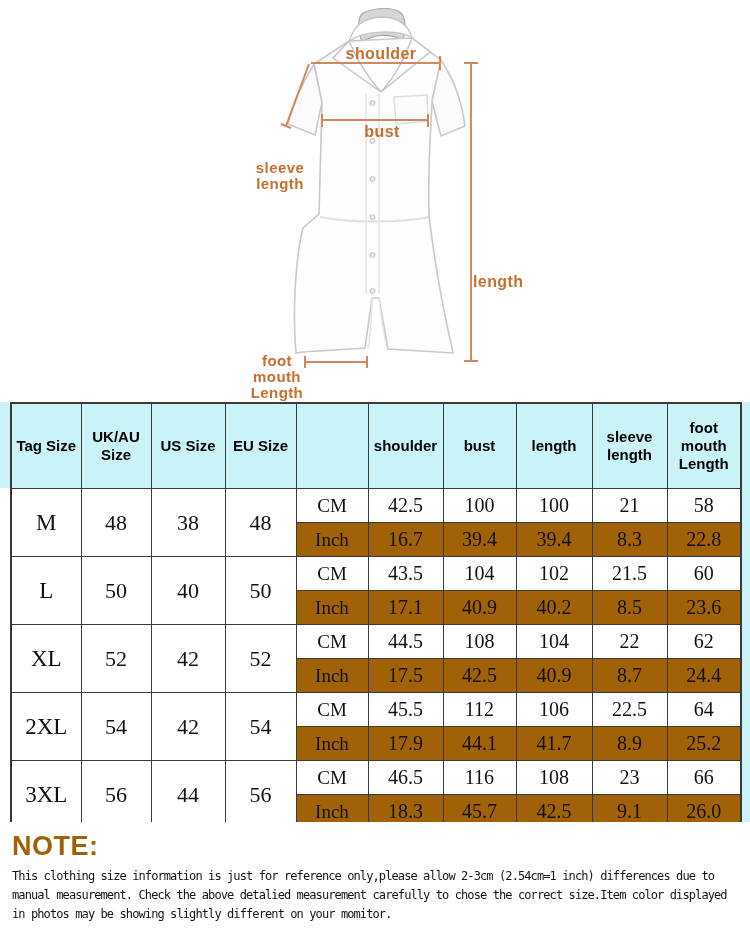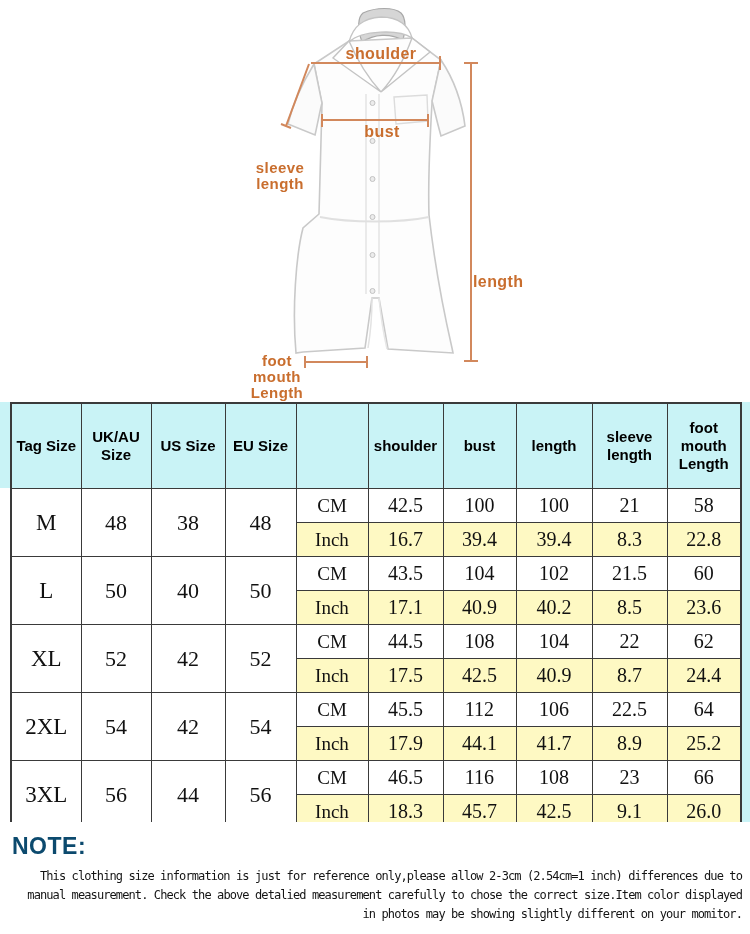--- a/index.html
+++ b/index.html
@@ -31,29 +31,29 @@
   .size-table{border:2px solid #3a3a3a;}
   .size-table thead th{
     background:#c9f3f6;height:84px;font-size:15px;font-weight:bold;color:#000;
     line-height:18px;font-family:"Liberation Sans",sans-serif;
   }
   .size-table tbody{font-family:"Liberation Serif",serif;color:#111;}
   .size-table tbody td{font-size:20px;height:33px;background:#fff;}
   .size-table td.tag-cell{font-size:23px;}
   .size-table td.intl-cell{font-size:22px;margin-top:28px;}
   .size-table td.unit-cell{font-size:19px;}
-  .size-table tr.inch-row td{background:#fef9c3;}
+  .size-table tr.inch-row td{background:#a16207;}
   
   .note{position:absolute;left:0;top:822px;width:750px;height:112px;background:#fff;
         box-sizing:border-box;padding:10px 8px 0 12px;overflow:hidden;}
   .note-title{
-    font-family:"Liberation Sans",sans-serif;font-weight:900;font-size:23px;
-    color:#0c4a6e;letter-spacing:.5px;line-height:28px;
-  }
-  .note-body{margin-top:7px;text-align:right;}
+    font-family:"Liberation Sans",sans-serif;font-weight:900;font-size:27px;
+    color:#a16207;letter-spacing:.5px;line-height:28px;
+  }
+  .note-body{margin-top:7px;}
   .note-line{
     font-family:"DejaVu Sans Mono",monospace;font-size:12px;letter-spacing:-0.9px;
     line-height:19px;color:#141414;white-space:nowrap;
   }
 </style>
 </head>
 <body>
 
 <div class="figure">
   <svg width="750" height="402" viewBox="0 0 750 402">

